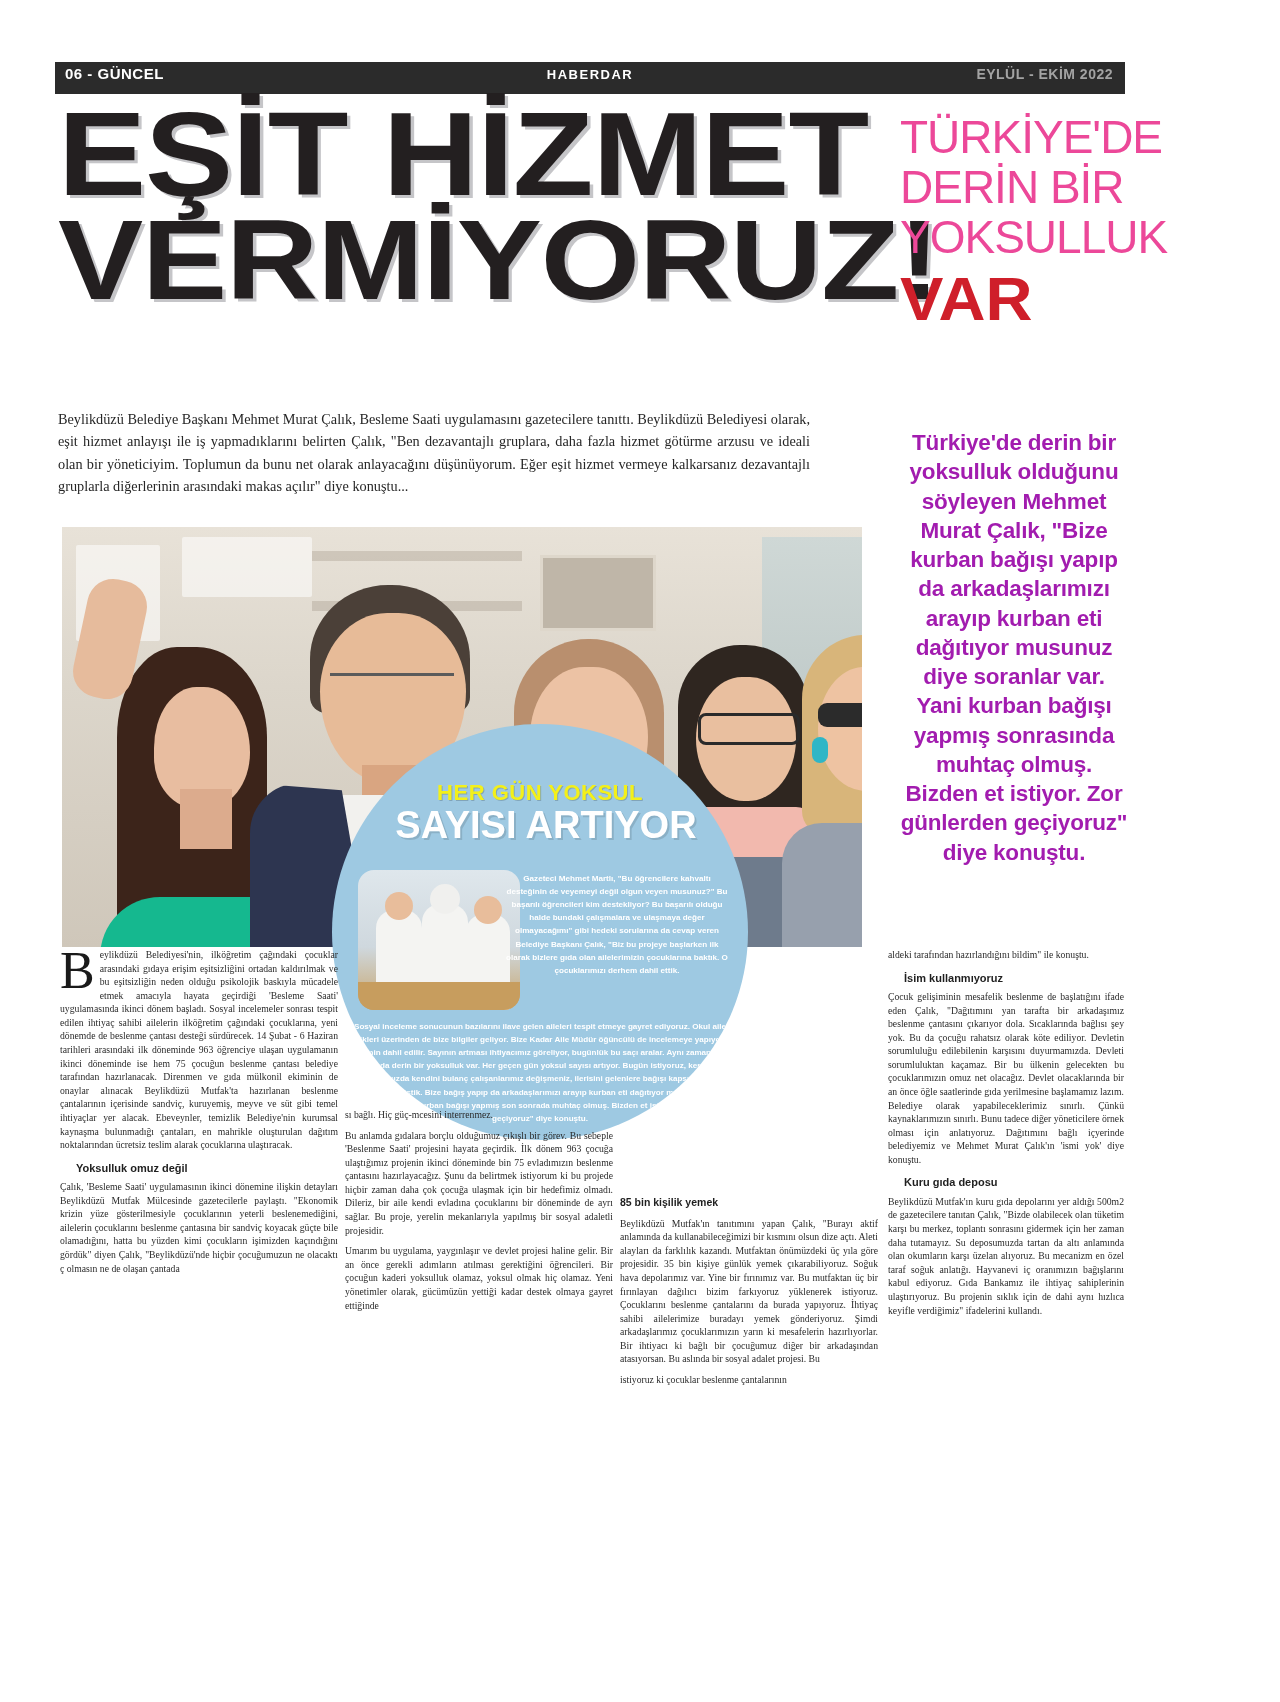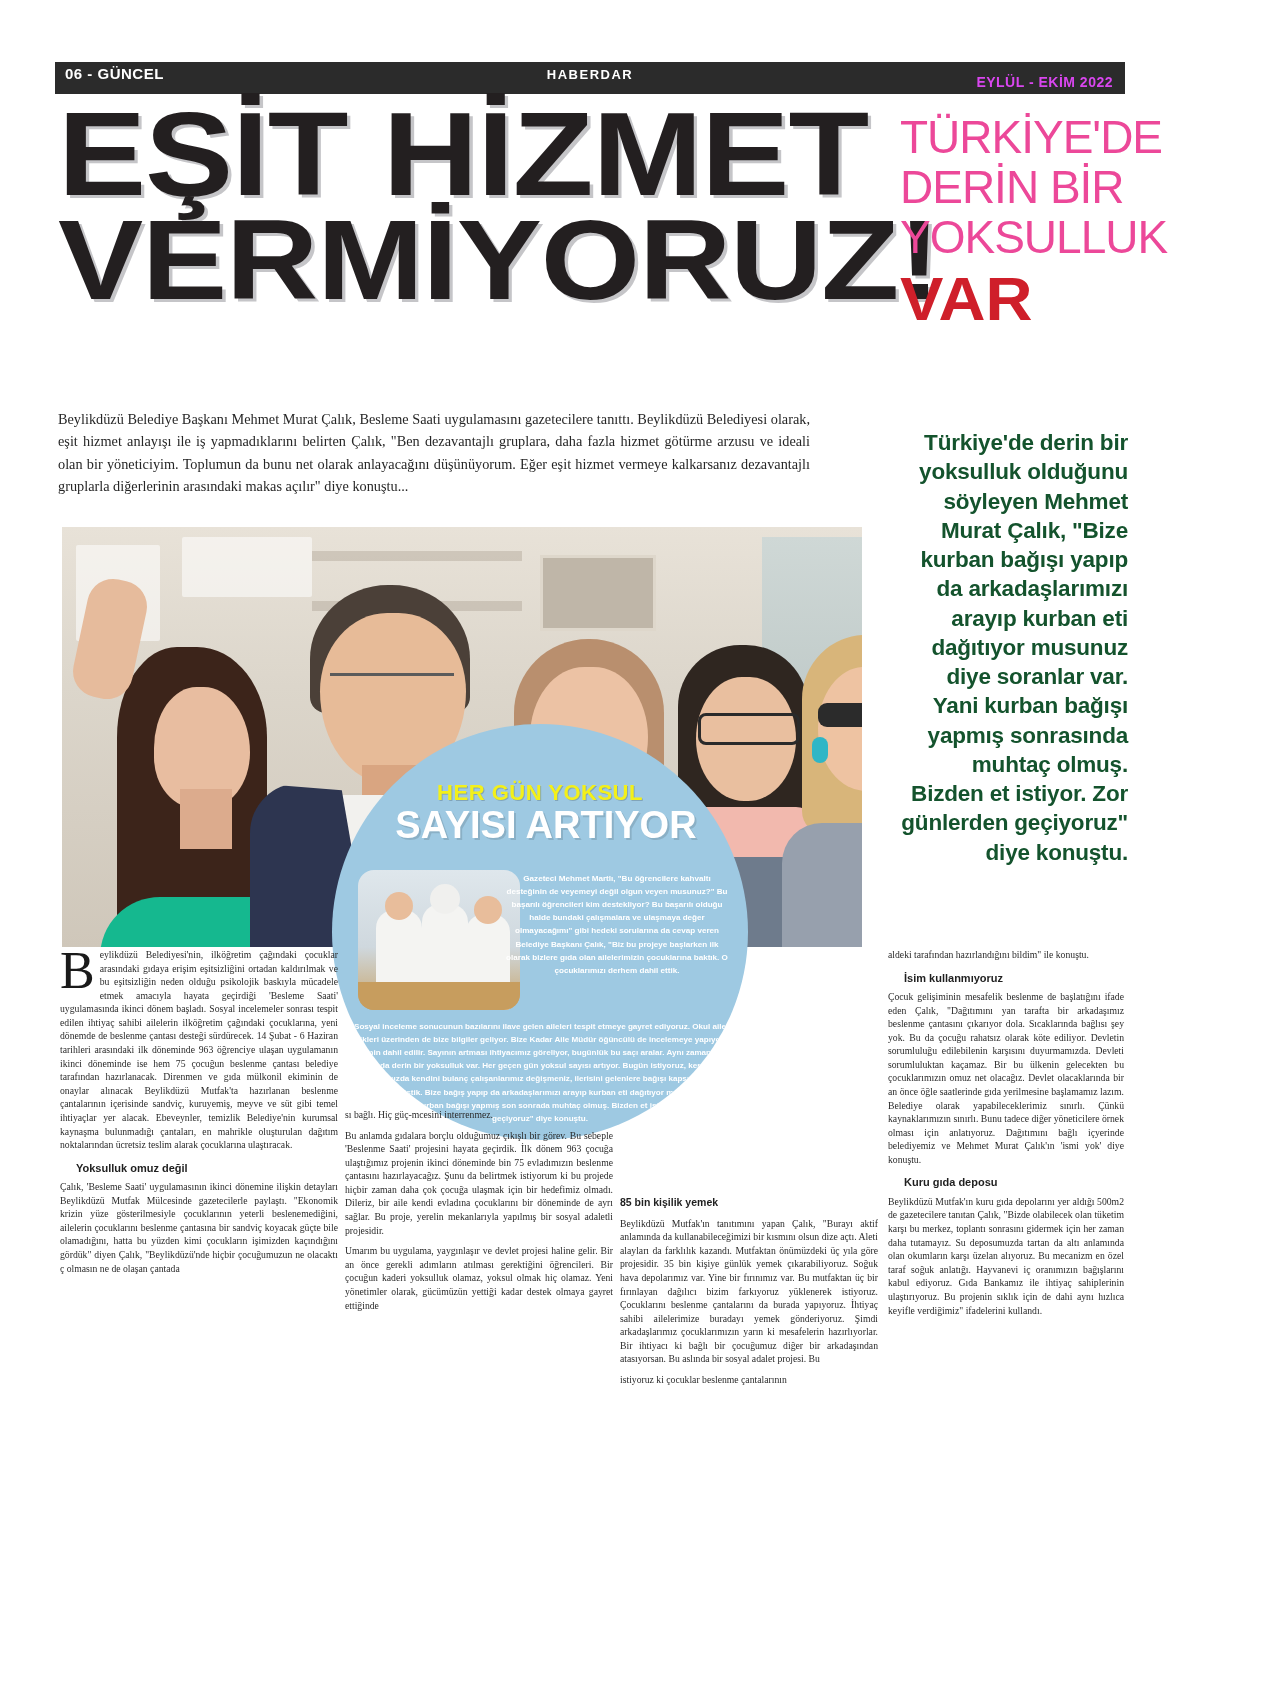--- a/index.html
+++ b/index.html
@@ -3,21 +3,21 @@
 <meta charset="utf-8">
 <style>
   html,body{margin:0;padding:0;background:#c9cdd2;}
   body{font-family:"Liberation Serif", serif;}
   .page{position:relative;width:1280px;height:1702px;background:#ffffff;overflow:hidden;}
 
   
   .masthead{position:absolute;left:55px;top:62px;width:1070px;height:32px;background:#2b2b2b;}
   .masthead .mh-left{position:absolute;left:10px;top:3px;color:#ffffff;font-family:"Liberation Sans",sans-serif;font-weight:bold;font-size:15px;letter-spacing:.5px;}
   .masthead .mh-center{position:absolute;left:0;right:0;top:5px;text-align:center;color:#ffffff;font-family:"Liberation Sans",sans-serif;font-weight:bold;font-size:13px;letter-spacing:1.5px;}
-  .masthead .mh-right{position:absolute;right:12px;top:12px;color:#d946ef;font-family:"Liberation Sans",sans-serif;font-weight:bold;font-size:14px;letter-spacing:.5px;}
+  .masthead .mh-right{position:absolute;right:12px;top:4px;color:#a3a3a3;font-family:"Liberation Sans",sans-serif;font-weight:bold;font-size:14px;letter-spacing:.5px;}
 
   
   .headline{position:absolute;left:58px;top:104px;width:840px;}
   .headline .hl-line{
     font-family:"Liberation Sans",sans-serif;
     font-weight:bold;
     color:#231f20;
     font-size:118px;
     line-height:.86;
     letter-spacing:-1px;
@@ -127,21 +127,21 @@
   .circle .c-text{position:absolute;left:172px;top:148px;width:226px;
         font-family:"Liberation Sans",sans-serif;font-weight:bold;font-size:8.1px;line-height:1.62;
         color:#ffffff;text-align:center;}
   .circle .c-text2{position:absolute;left:14px;top:296px;width:388px;
         font-family:"Liberation Sans",sans-serif;font-weight:bold;font-size:8.1px;line-height:1.62;
         color:#ffffff;text-align:center;}
 
   
   .rcol-lead{position:absolute;left:900px;top:428px;width:228px;
      font-family:"Liberation Sans",sans-serif;font-weight:bold;font-size:22.5px;line-height:1.30;
-     color:#14532d;text-align:right;letter-spacing:-.2px;}
+     color:#a21caf;text-align:center;letter-spacing:-.2px;}
 
   
   .col{position:absolute;font-family:"Liberation Serif",serif;font-size:9.7px;line-height:1.40;
        color:#2a2a2a;text-align:justify;}
   .col p{margin:0 0 7px 0;}
   .col h4{margin:9px 0 4px 16px;font-family:"Liberation Sans",sans-serif;font-size:11px;font-weight:bold;color:#1f1f1f;}
   .dropcap{float:left;font-family:"Liberation Serif",serif;font-size:52px;line-height:.80;
            font-weight:normal;margin:2px 5px 0 0;color:#1a1a1a;}
 
   .col1{left:60px;top:948px;width:278px;}

